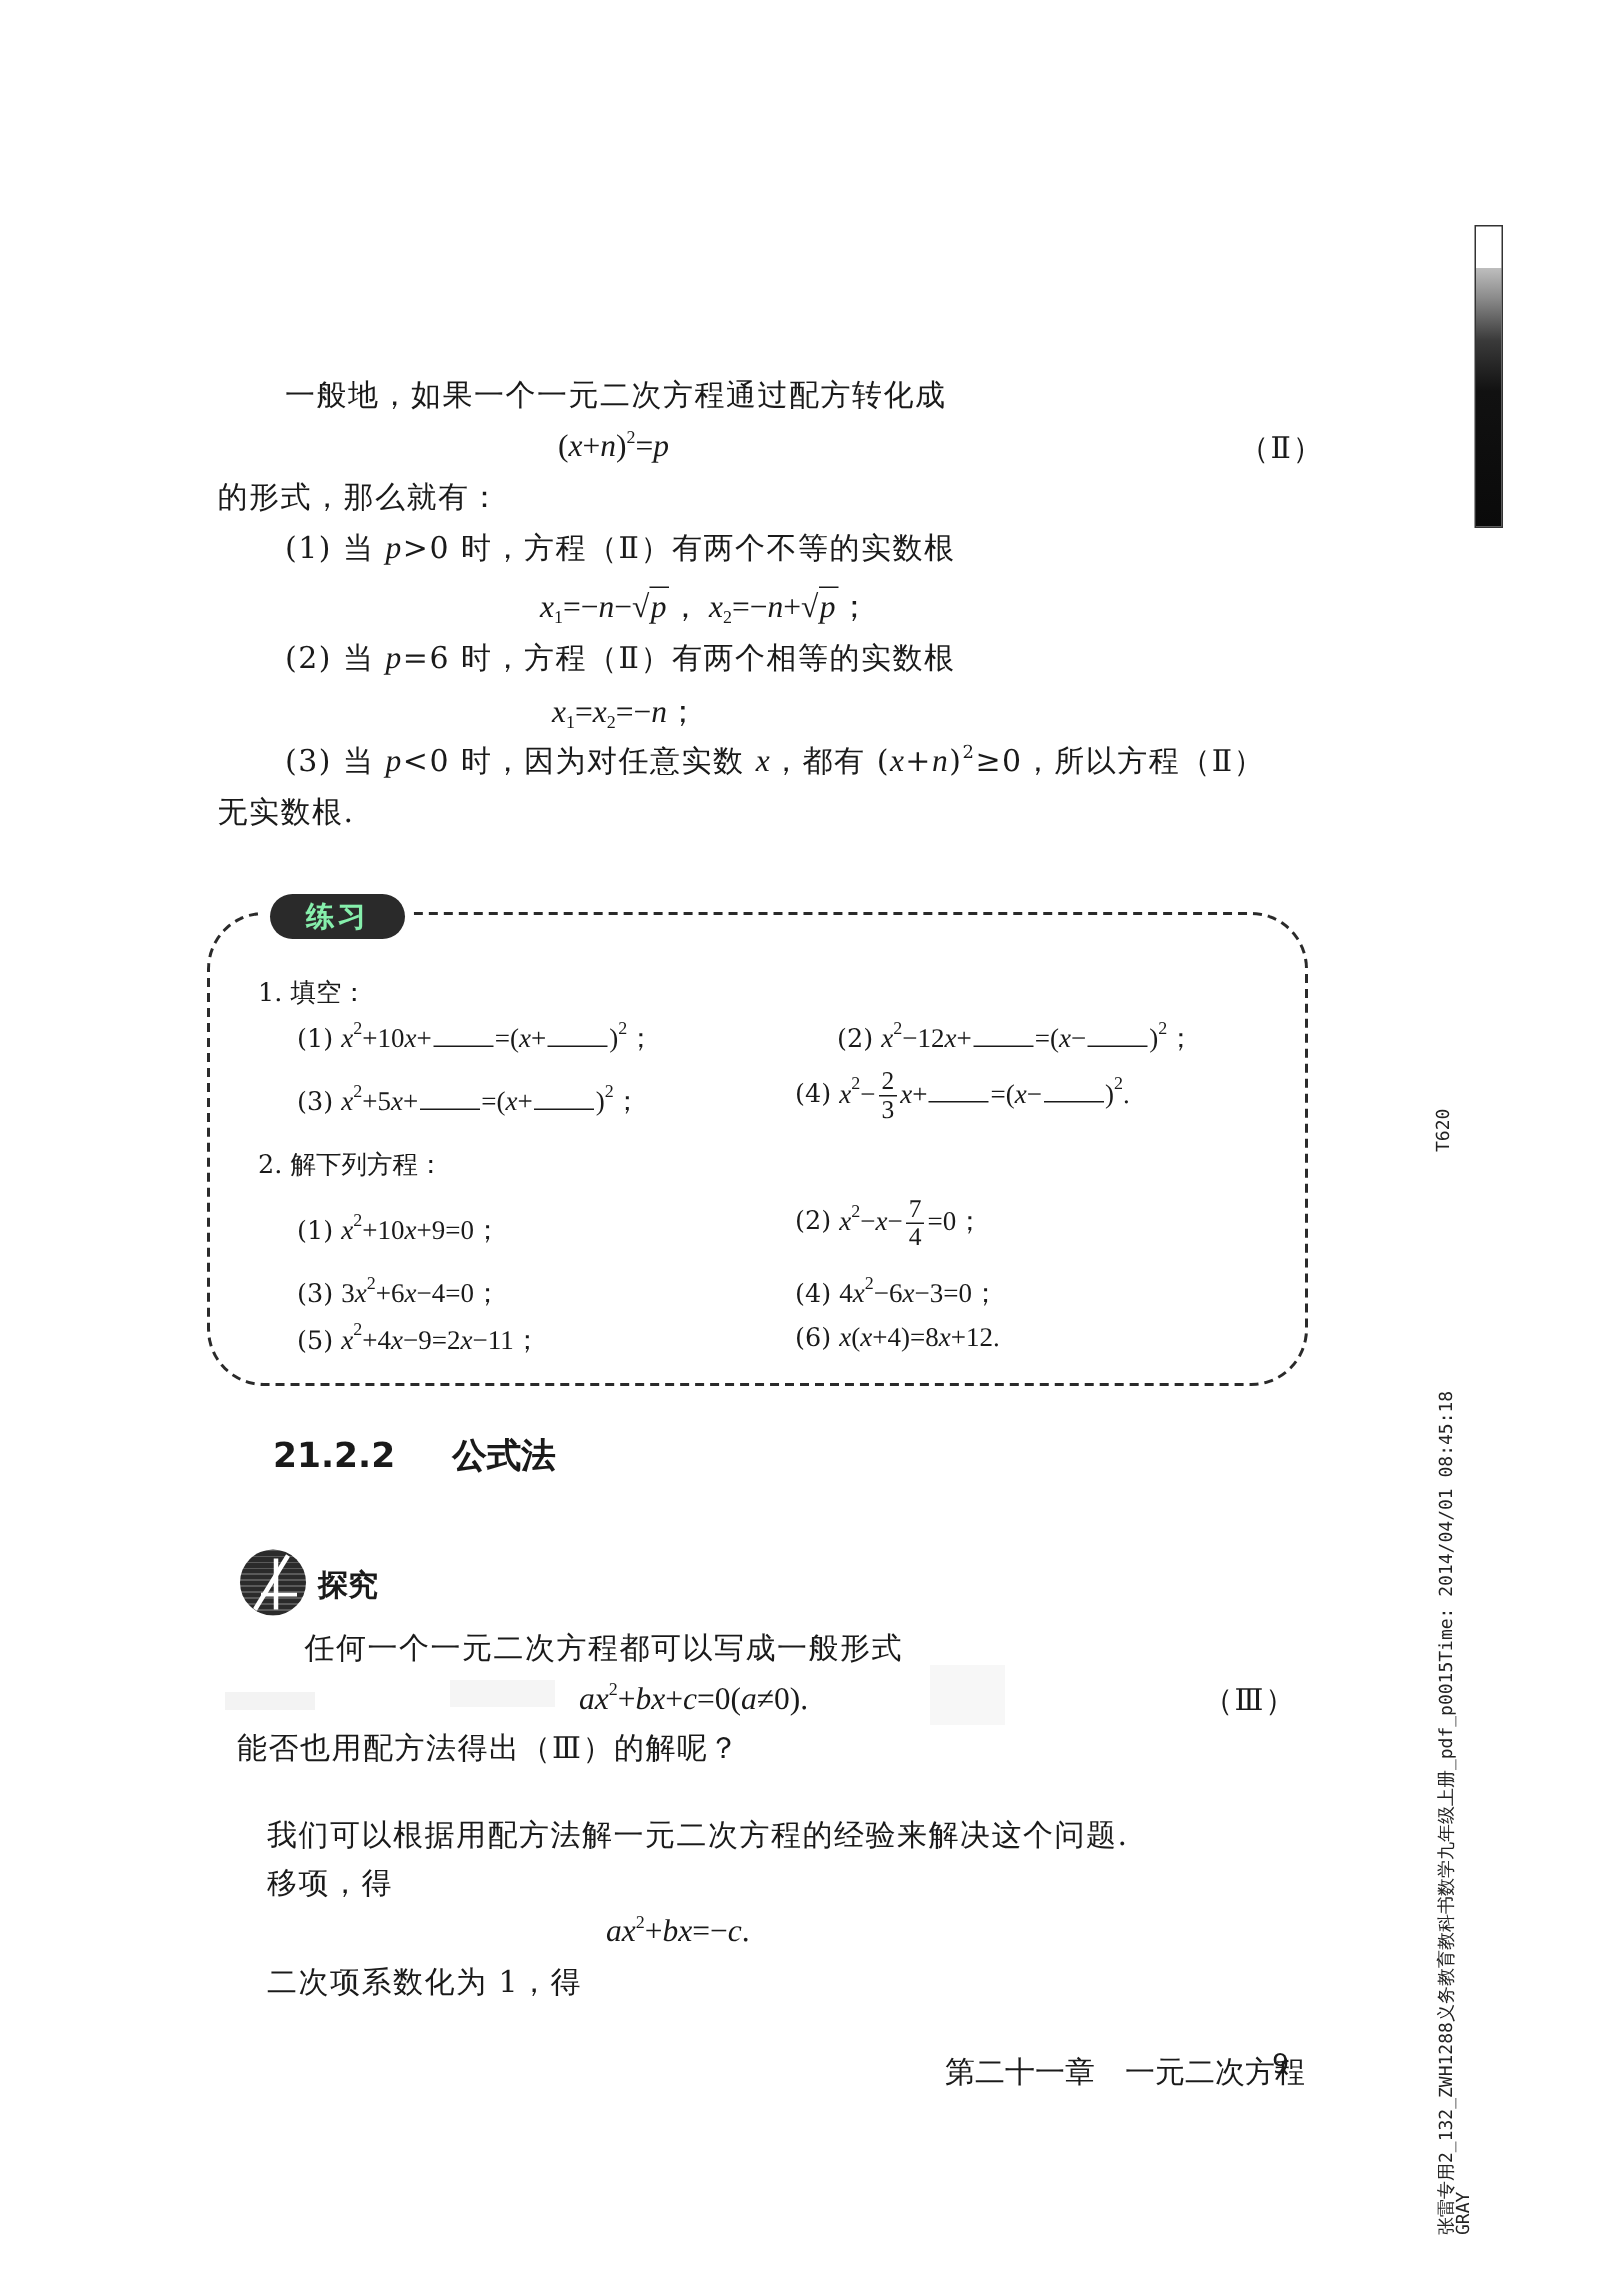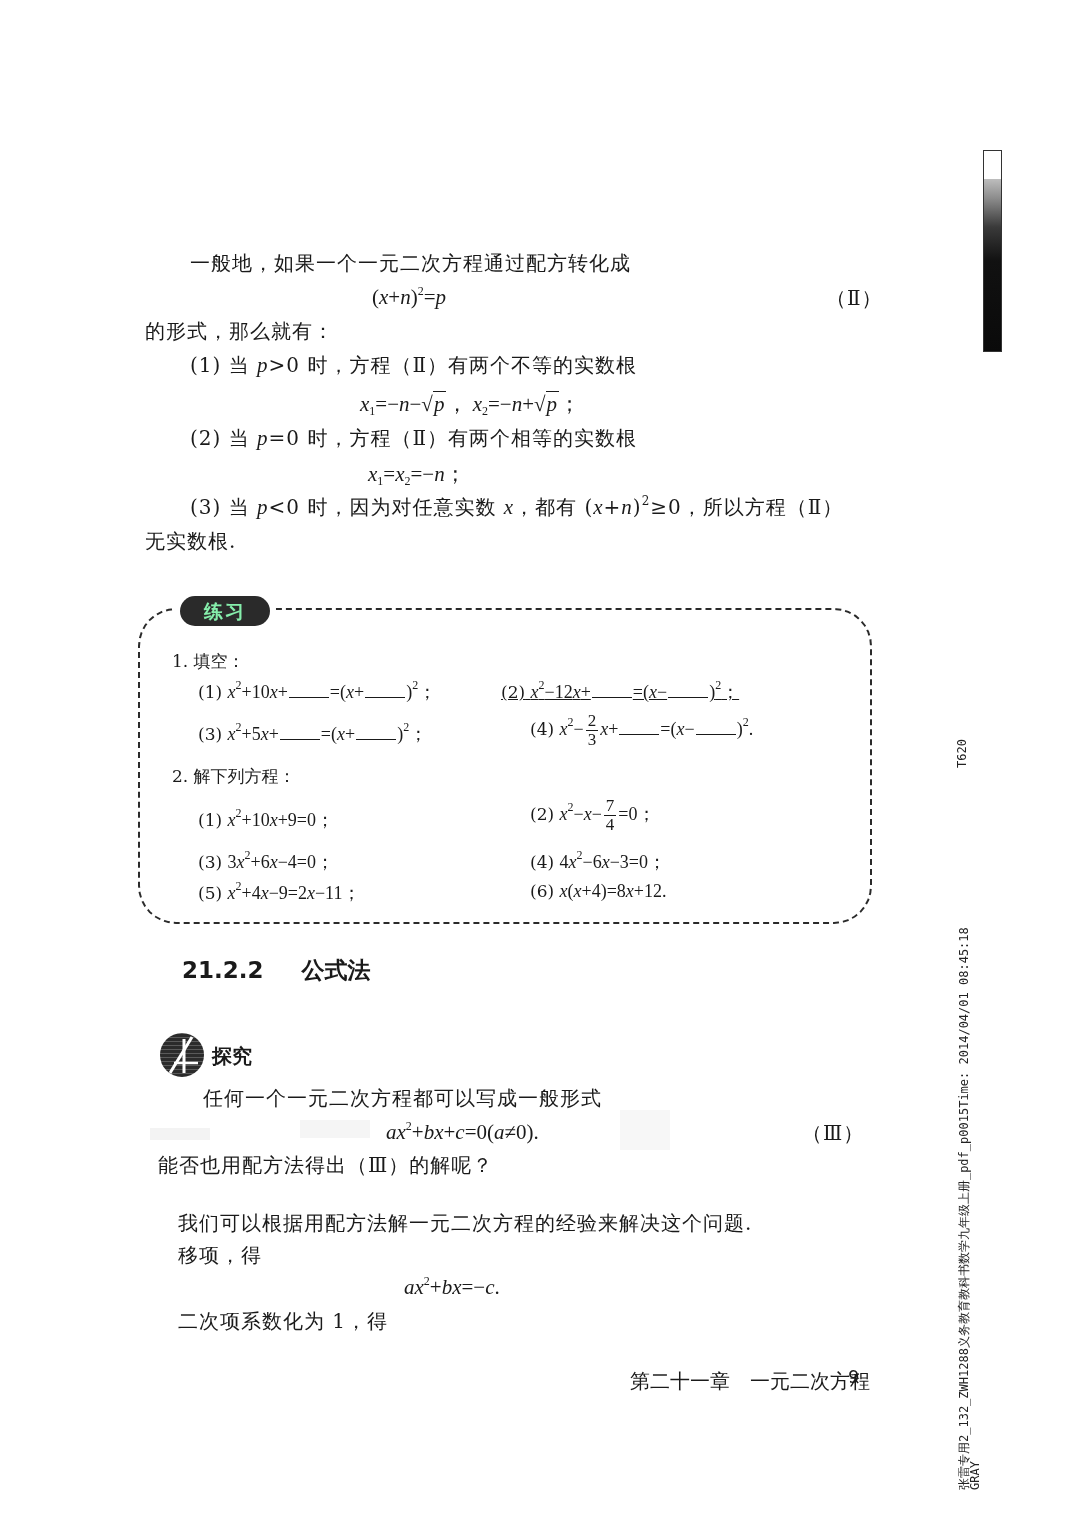--- a/index.html
+++ b/index.html
@@ -50,42 +50,42 @@
 
 <div class="abs txt" style="left:190px;top:352px;">
   <span>(1) 当 </span><i class="math">p</i><span>&gt;0 时，方程（Ⅱ）有两个不等的实数根</span>
 </div>
 
 <div class="abs math" style="left:360px;top:390px;">
   <i>x</i><sub>1</sub>=−<i>n</i>−<span class="sqrt">√<span class="rad">p</span></span>，&nbsp;<i>x</i><sub>2</sub>=−<i>n</i>+<span class="sqrt">√<span class="rad">p</span></span>；
 </div>
 
 <div class="abs txt" style="left:190px;top:425px;">
-  <span>(2) 当 </span><i class="math">p</i><span>=0 时，方程（Ⅱ）有两个相等的实数根</span>
+  <span>(2) 当 </span><i class="math">p</i><span>=6 时，方程（Ⅱ）有两个相等的实数根</span>
 </div>
 
 <div class="abs math" style="left:368px;top:460px;">
   <i>x</i><sub>1</sub>=<i>x</i><sub>2</sub>=−<i>n</i>；
 </div>
 
 <div class="abs txt" style="left:190px;top:494px;">
   <span>(3) 当 </span><i class="math">p</i><span>&lt;0 时，因为对任意实数 </span><i class="math">x</i><span>，都有 (</span><i class="math">x</i><span>+</span><i class="math">n</i><span>)</span><sup>2</sup><span>≥0，所以方程（Ⅱ）</span>
 </div>
 <div class="abs txt" style="left:145px;top:528px;text-align:center;">无实数根.</div>
 
 <div class="practice-box"></div>
 <div class="badge">练习</div>
 
 <div class="abs ex" style="left:172px;top:650px;">1. 填空：</div>
 
 <div class="abs ex" style="left:198px;top:680px;">
   <span>(1)</span>
   <span class="math"><i>x</i><sup>2</sup>+10<i>x</i>+<span class="blank"></span>=(<i>x</i>+<span class="blank"></span>)<sup>2</sup>；</span>
 </div>
-<div class="abs ex" style="left:501px;top:680px;text-decoration:underline;">
+<div class="abs ex" style="left:558px;top:680px;">
   <span>(2)</span>
   <span class="math"><i>x</i><sup>2</sup>−12<i>x</i>+<span class="blank"></span>=(<i>x</i>−<span class="blank"></span>)<sup>2</sup>；</span>
 </div>
 <div class="abs ex" style="left:198px;top:722px;">
   <span>(3)</span>
   <span class="math"><i>x</i><sup>2</sup>+5<i>x</i>+<span class="blank"></span>=(<i>x</i>+<span class="blank"></span>)<sup>2</sup>；</span>
 </div>
 <div class="abs ex" style="left:530px;top:712px;">
   <span>(4)</span>
   <span class="math"><i>x</i><sup>2</sup>−<span class="frac">

